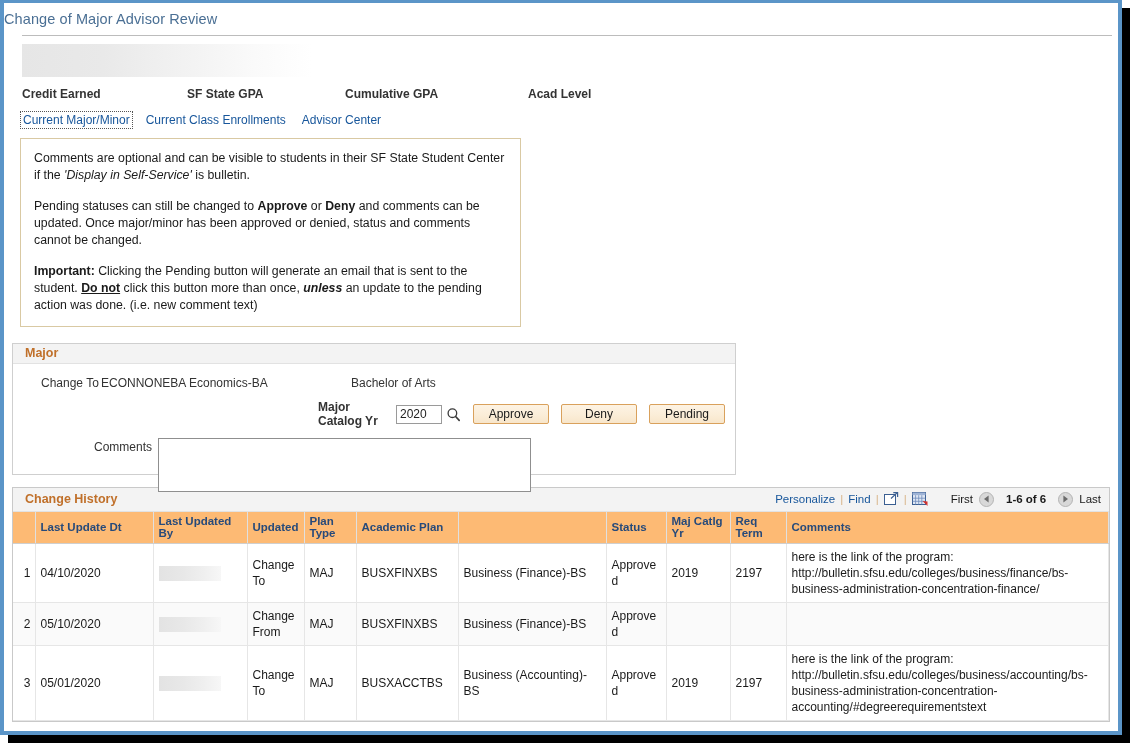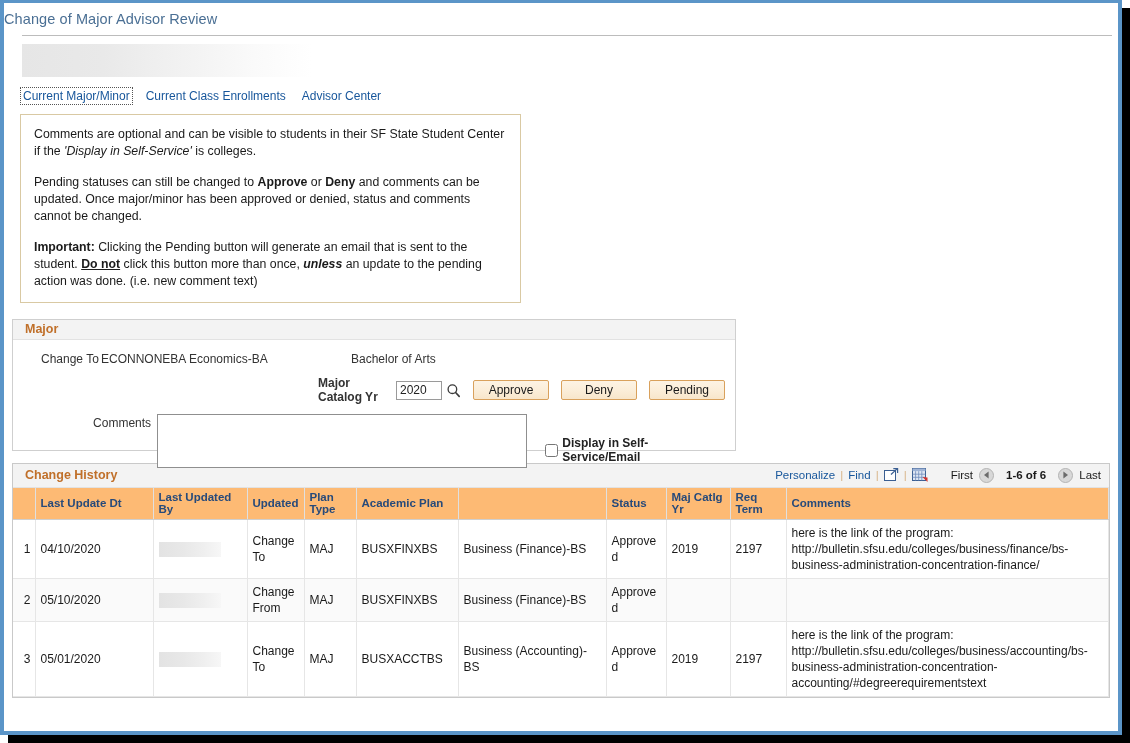--- a/index.html
+++ b/index.html
@@ -240,29 +240,35 @@
 
 <div class="window">
   <div class="inner">
 
     <div class="page-title">Change of Major Advisor Review</div>
     <div class="title-rule"></div>
 
     <div class="redacted"></div>
 
 
+    <div class="stat-row">
+      <div class="s1">Credit Earned</div>
+      <div class="s2">SF State GPA</div>
+      <div class="s3">Cumulative GPA</div>
+      <div>Acad Level</div>
+    </div>
 
     <div class="tabs">
       <div class="tab active">Current Major/Minor</div>
       <div class="tab">Current Class Enrollments</div>
       <div class="tab">Advisor Center</div>
     </div>
 
     <div class="instructions">
-      <p><span>Comments are optional and can be visible to students in their SF State Student Center if the </span><i>'Display in Self-Service'</i><span> is colleges.</span></p>
+      <p><span>Comments are optional and can be visible to students in their SF State Student Center if the </span><i>'Display in Self-Service'</i><span> is bulletin.</span></p>
       <p><span>Pending statuses can still be changed to </span><b>Approve</b><span> or </span><b>Deny</b><span> and comments can be updated. Once major/minor has been approved or denied, status and comments cannot be changed.</span></p>
       <p><b>Important:</b><span> Clicking the Pending button will generate an email that is sent to the student. </span><b><u>Do not</u></b><span> click this button more than once, </span><span class="bi">unless</span><span> an update to the pending action was done. (i.e. new comment text)</span></p>
     </div>
 
     <div class="groupbox">
       <div class="groupbox-head">Major</div>
       <div class="groupbox-body">
 
         <div class="row-change">
           <div class="lbl cl1">Change To</div>
@@ -280,24 +286,20 @@
             </svg>
           </span>
           <button class="psbtn">Approve</button>
           <button class="psbtn">Deny</button>
           <button class="psbtn">Pending</button>
         </div>
 
         <div class="row-comments">
           <div class="comments-label">Comments</div>
           <textarea class="comments-area" style=""></textarea>
-          <div class="cb-wrap">
-            <input type="checkbox" style="">
-            <span class="cb-label">Display in Self-Service/Email</span>
-          </div>
         </div>
 
       </div>
     </div>
 
     <div class="grid-wrap">
       <div class="grid-head">
         <div class="grid-title">Change History</div>
         <div class="grid-tools">
           <a>Personalize</a>

